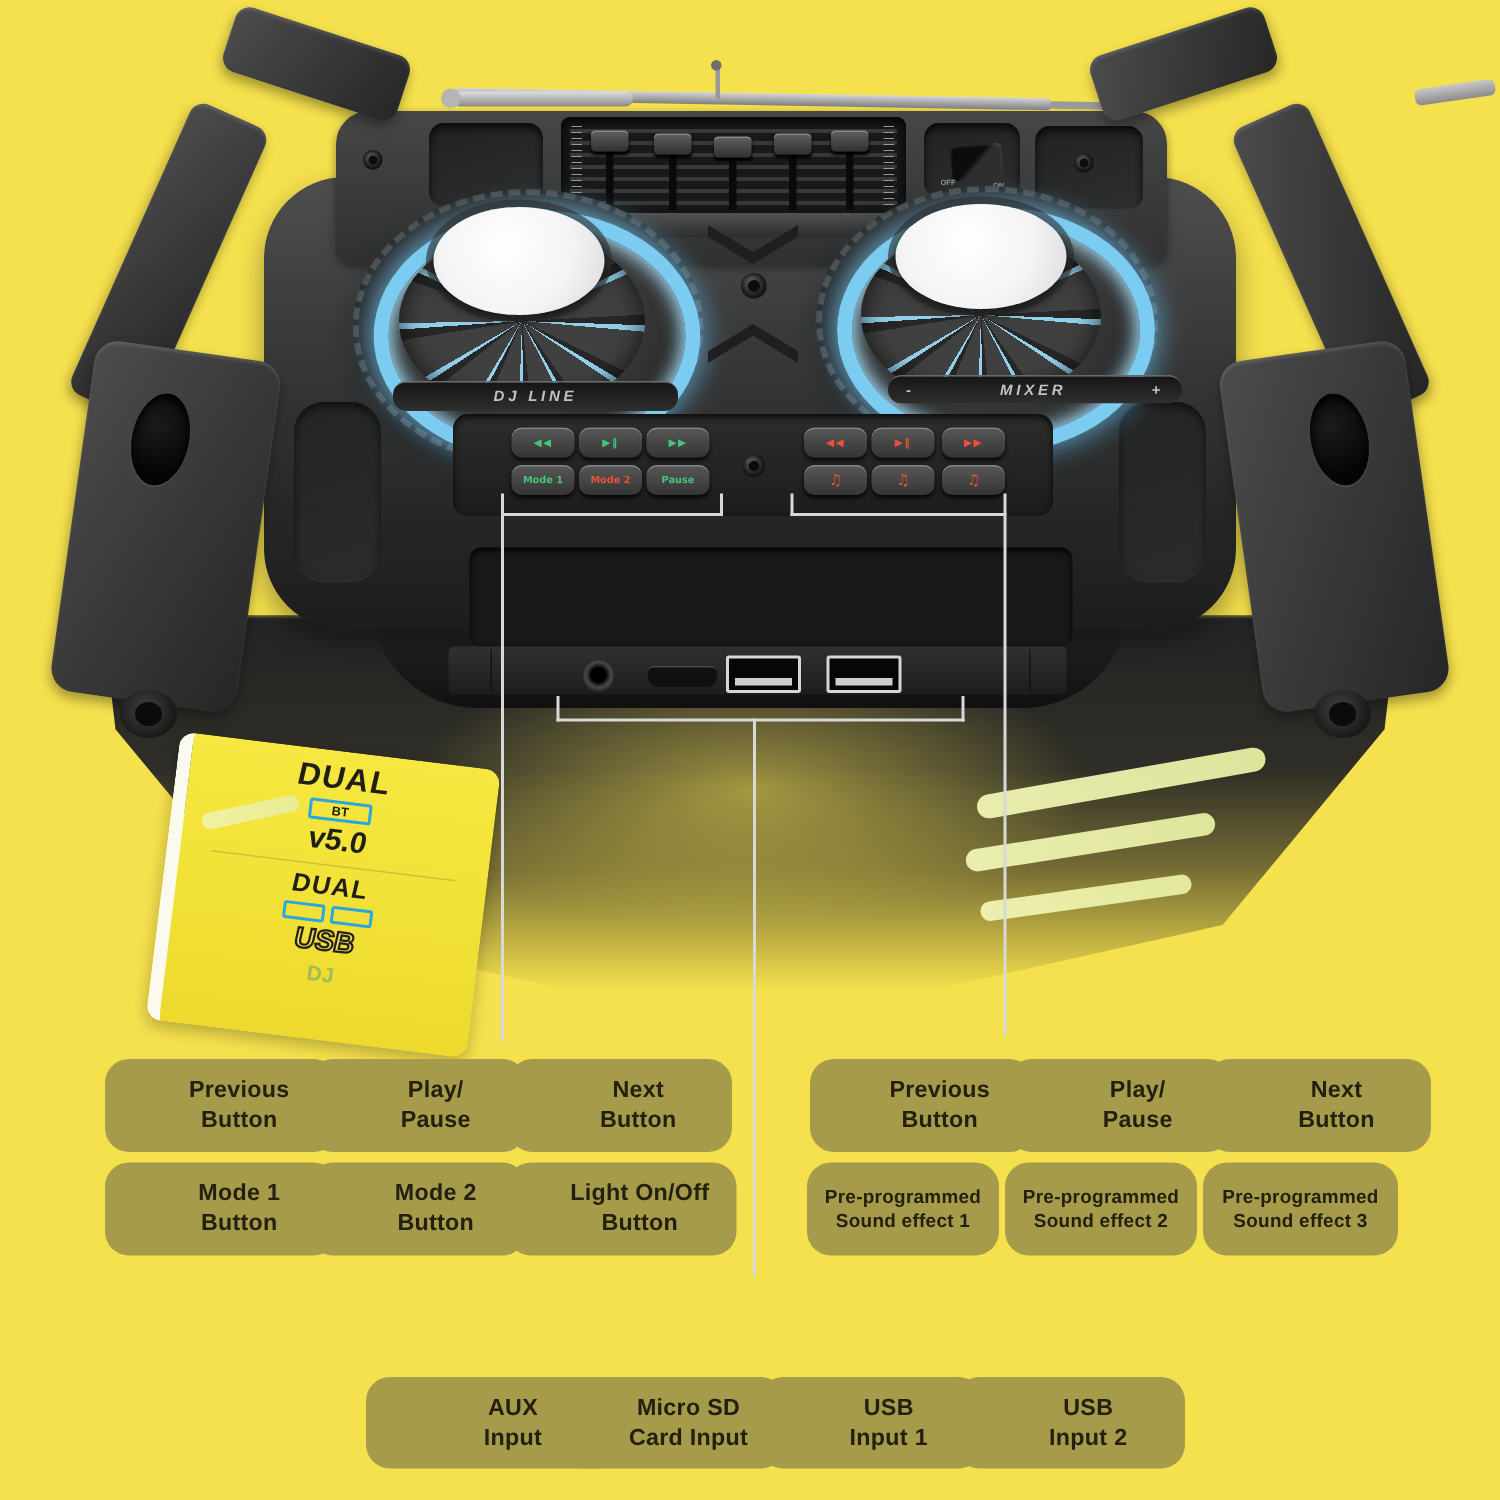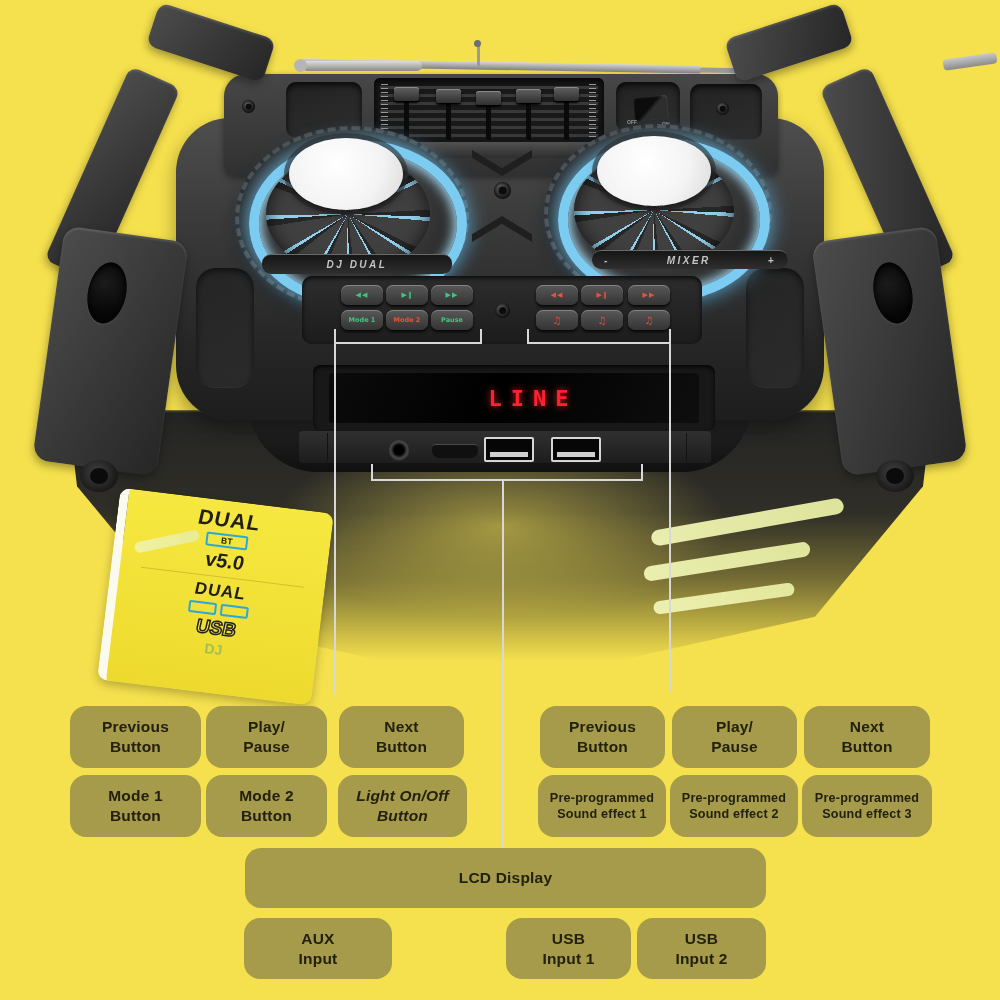--- a/index.html
+++ b/index.html
@@ -5,21 +5,21 @@
   html,body{margin:0;padding:0;background:#f5e04d;}
   #stage{position:relative;width:1000px;height:1000px;background:#f5e04d;overflow:hidden;
          font-family:"Liberation Sans",sans-serif;}
   .abs{position:absolute;}
   
   .line{position:absolute;background:#d8d8d8;}
   
   .co{position:absolute;background:#a59b4a;border-radius:16px;display:flex;align-items:center;
       justify-content:center;text-align:center;color:#23200f;font-weight:bold;}
   .co span{white-space:pre-line;line-height:1.28;letter-spacing:.2px;}
-  .fs15{font-size:15.5px;}
+  .fs15{font-size:15.5px;padding-left:24px;}
   .fs12{font-size:12.6px;}
   
   .pbtn{position:absolute;width:42px;height:20px;border-radius:7px;
         background:linear-gradient(180deg,#585858,#343434);
         box-shadow:0 2px 3px rgba(0,0,0,.85),inset 0 1px 0 rgba(255,255,255,.28);
         display:flex;align-items:center;justify-content:center;font-family:"DejaVu Sans",sans-serif;font-weight:bold;}
   .g{color:#44c57c;} .rd{color:#ef5038;}
   .arrow{font-size:7px;letter-spacing:1px;} .modetxt{font-size:6.5px;} .note{font-size:10px;}
   .screw{position:absolute;border-radius:50%;
          background:radial-gradient(circle at 38% 32%,#5a5a5a,#262626 55%,#0f0f0f);
@@ -138,21 +138,21 @@
 
   <div class="abs" style="left:472px;top:150px;width:60px;height:26px;background:#1f1f1f;
               clip-path:polygon(0 0,50% 70%,100% 0,100% 30%,50% 100%,0 30%);"></div>
   <div class="screw" style="left:494px;top:182px;width:17px;height:17px;">
       <i></i>
     </div>
   <div class="abs" style="left:472px;top:216px;width:60px;height:26px;background:#1f1f1f;
               clip-path:polygon(0 70%,50% 0,100% 70%,100% 100%,50% 30%,0 100%);"></div>
 
   <div class="strip" style="left:262px;top:254px;width:190px;">
-    <span>DJ DUAL</span>
+    <span>DJ LINE</span>
   </div>
   <div class="strip" style="left:592px;top:250px;width:196px;justify-content:space-between;padding:0 12px;box-sizing:border-box;">
     <span>-</span>
     <span>MIXER</span>
     <span>+</span>
   </div>
 
   <div class="abs" style="left:302px;top:276px;width:400px;height:68px;border-radius:10px;
               background:linear-gradient(180deg,#2d2d2d,#1c1c1c);box-shadow:inset 0 2px 5px rgba(0,0,0,.85);"></div>
 
@@ -195,26 +195,20 @@
     </div>
   <div class="pbtn" style="left:581px;top:310px;">
       <span class="note rd">♫</span>
     </div>
   <div class="pbtn" style="left:628px;top:310px;">
       <span class="note rd">♫</span>
     </div>
 
   <div class="abs" style="left:313px;top:365px;width:402px;height:66px;background:#181818;border-radius:8px;
               box-shadow:inset 0 2px 4px rgba(0,0,0,.9);"></div>
-  <div class="abs" style="left:329px;top:373px;width:370px;height:50px;border-radius:3px;
-              background:linear-gradient(115deg,#0b0b0b,#000 45%,#0e0e0e);
-              display:flex;align-items:center;justify-content:center;">
-    <span style="font-family:'DejaVu Sans Mono',monospace;font-weight:bold;font-size:22px;letter-spacing:9px;
-                 color:#ff2130;text-shadow:0 0 7px rgba(255,40,50,.85);transform:translateX(19px);">LINE</span>
-  </div>
 
   <div class="abs" style="left:299px;top:431px;width:412px;height:32px;border-radius:4px;
               background:linear-gradient(180deg,#303030,#1d1d1d);"></div>
   <div class="abs" style="left:327px;top:433px;width:1px;height:28px;background:#121212;"></div>
   <div class="abs" style="left:686px;top:433px;width:1px;height:28px;background:#121212;"></div>
   <div class="abs" style="left:389px;top:440px;width:20px;height:20px;border-radius:50%;
               background:radial-gradient(circle,#000 34%,#464646 58%,#262626 100%);
               box-shadow:0 1px 1px rgba(255,255,255,.1);"></div>
   <div class="abs" style="left:432px;top:444px;width:46px;height:13px;border-radius:4px 4px 7px 7px;background:#101010;
               border-top:1px solid #4a4a4a;"></div>
@@ -295,46 +289,47 @@
     </div>
 
   <div class="co fs15" style="left:70px;top:775px;width:131px;height:62px;">
       <span>Mode 1
 Button</span>
     </div>
   <div class="co fs15" style="left:206px;top:775px;width:121px;height:62px;">
       <span>Mode 2
 Button</span>
     </div>
-  <div class="co fs15" style="left:338px;top:775px;width:129px;height:62px;font-style:italic;">
+  <div class="co fs15" style="left:338px;top:775px;width:129px;height:62px;">
       <span>Light On/Off
 Button</span>
     </div>
 
   <div class="co fs12" style="left:538px;top:775px;width:128px;height:62px;">
       <span>Pre-programmed
 Sound effect 1</span>
     </div>
   <div class="co fs12" style="left:670px;top:775px;width:128px;height:62px;">
       <span>Pre-programmed
 Sound effect 2</span>
     </div>
   <div class="co fs12" style="left:802px;top:775px;width:130px;height:62px;">
       <span>Pre-programmed
 Sound effect 3</span>
     </div>
 
-  <div class="co fs15" style="left:245px;top:848px;width:521px;height:60px;">
-      <span>LCD Display</span>
-    </div>
 
   <div class="co fs15" style="left:244px;top:918px;width:148px;height:61px;">
       <span>AUX
 Input</span>
     </div>
+  <div class="co fs15" style="left:371px;top:918px;width:128px;height:61px;">
+      <span>Micro SD
+Card Input</span>
+    </div>
   <div class="co fs15" style="left:506px;top:918px;width:125px;height:61px;">
       <span>USB
 Input 1</span>
     </div>
   <div class="co fs15" style="left:637px;top:918px;width:129px;height:61px;">
       <span>USB
 Input 2</span>
     </div>
 
 </div>

